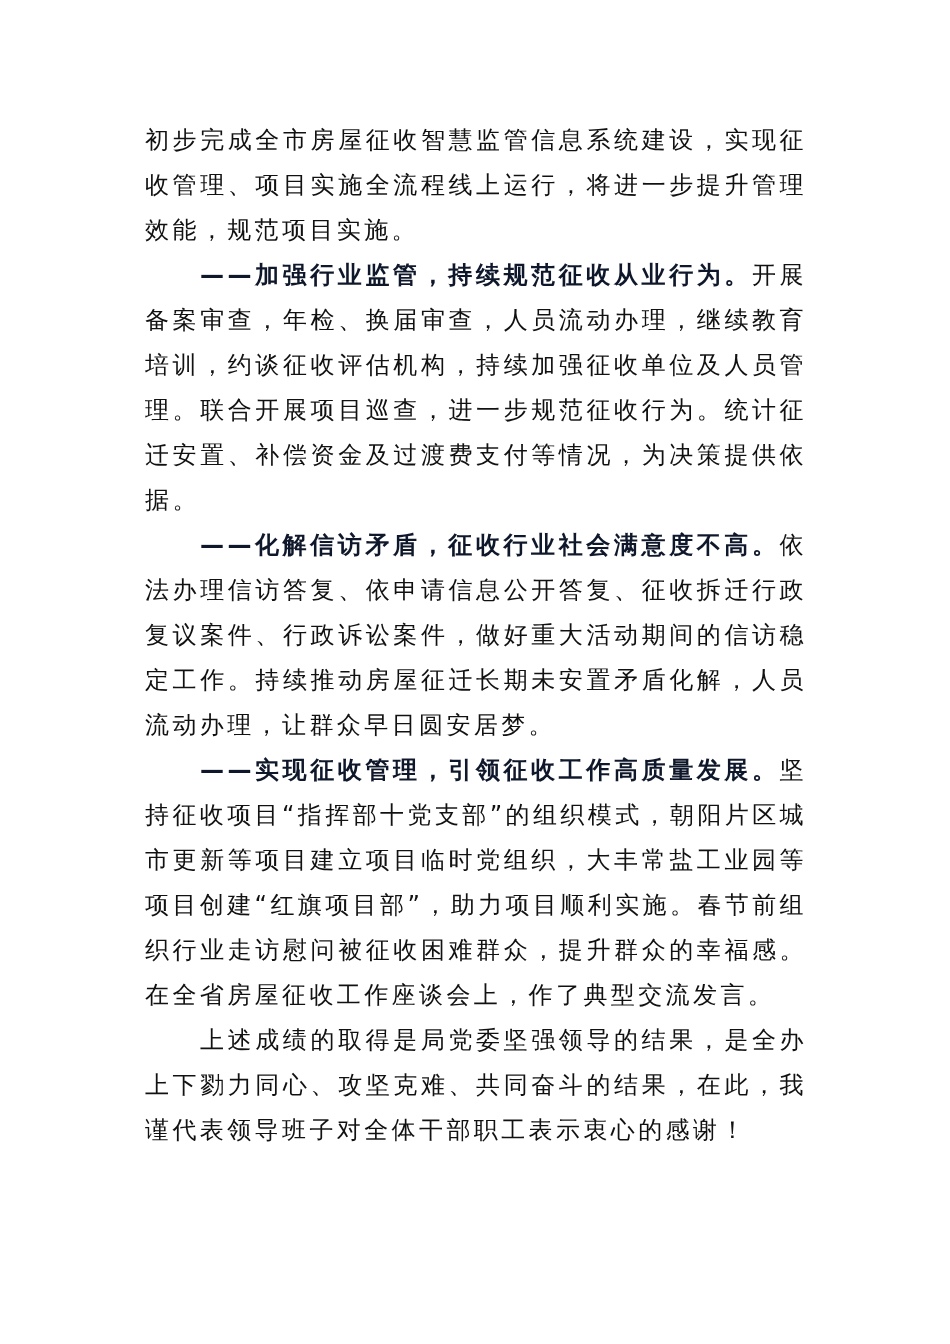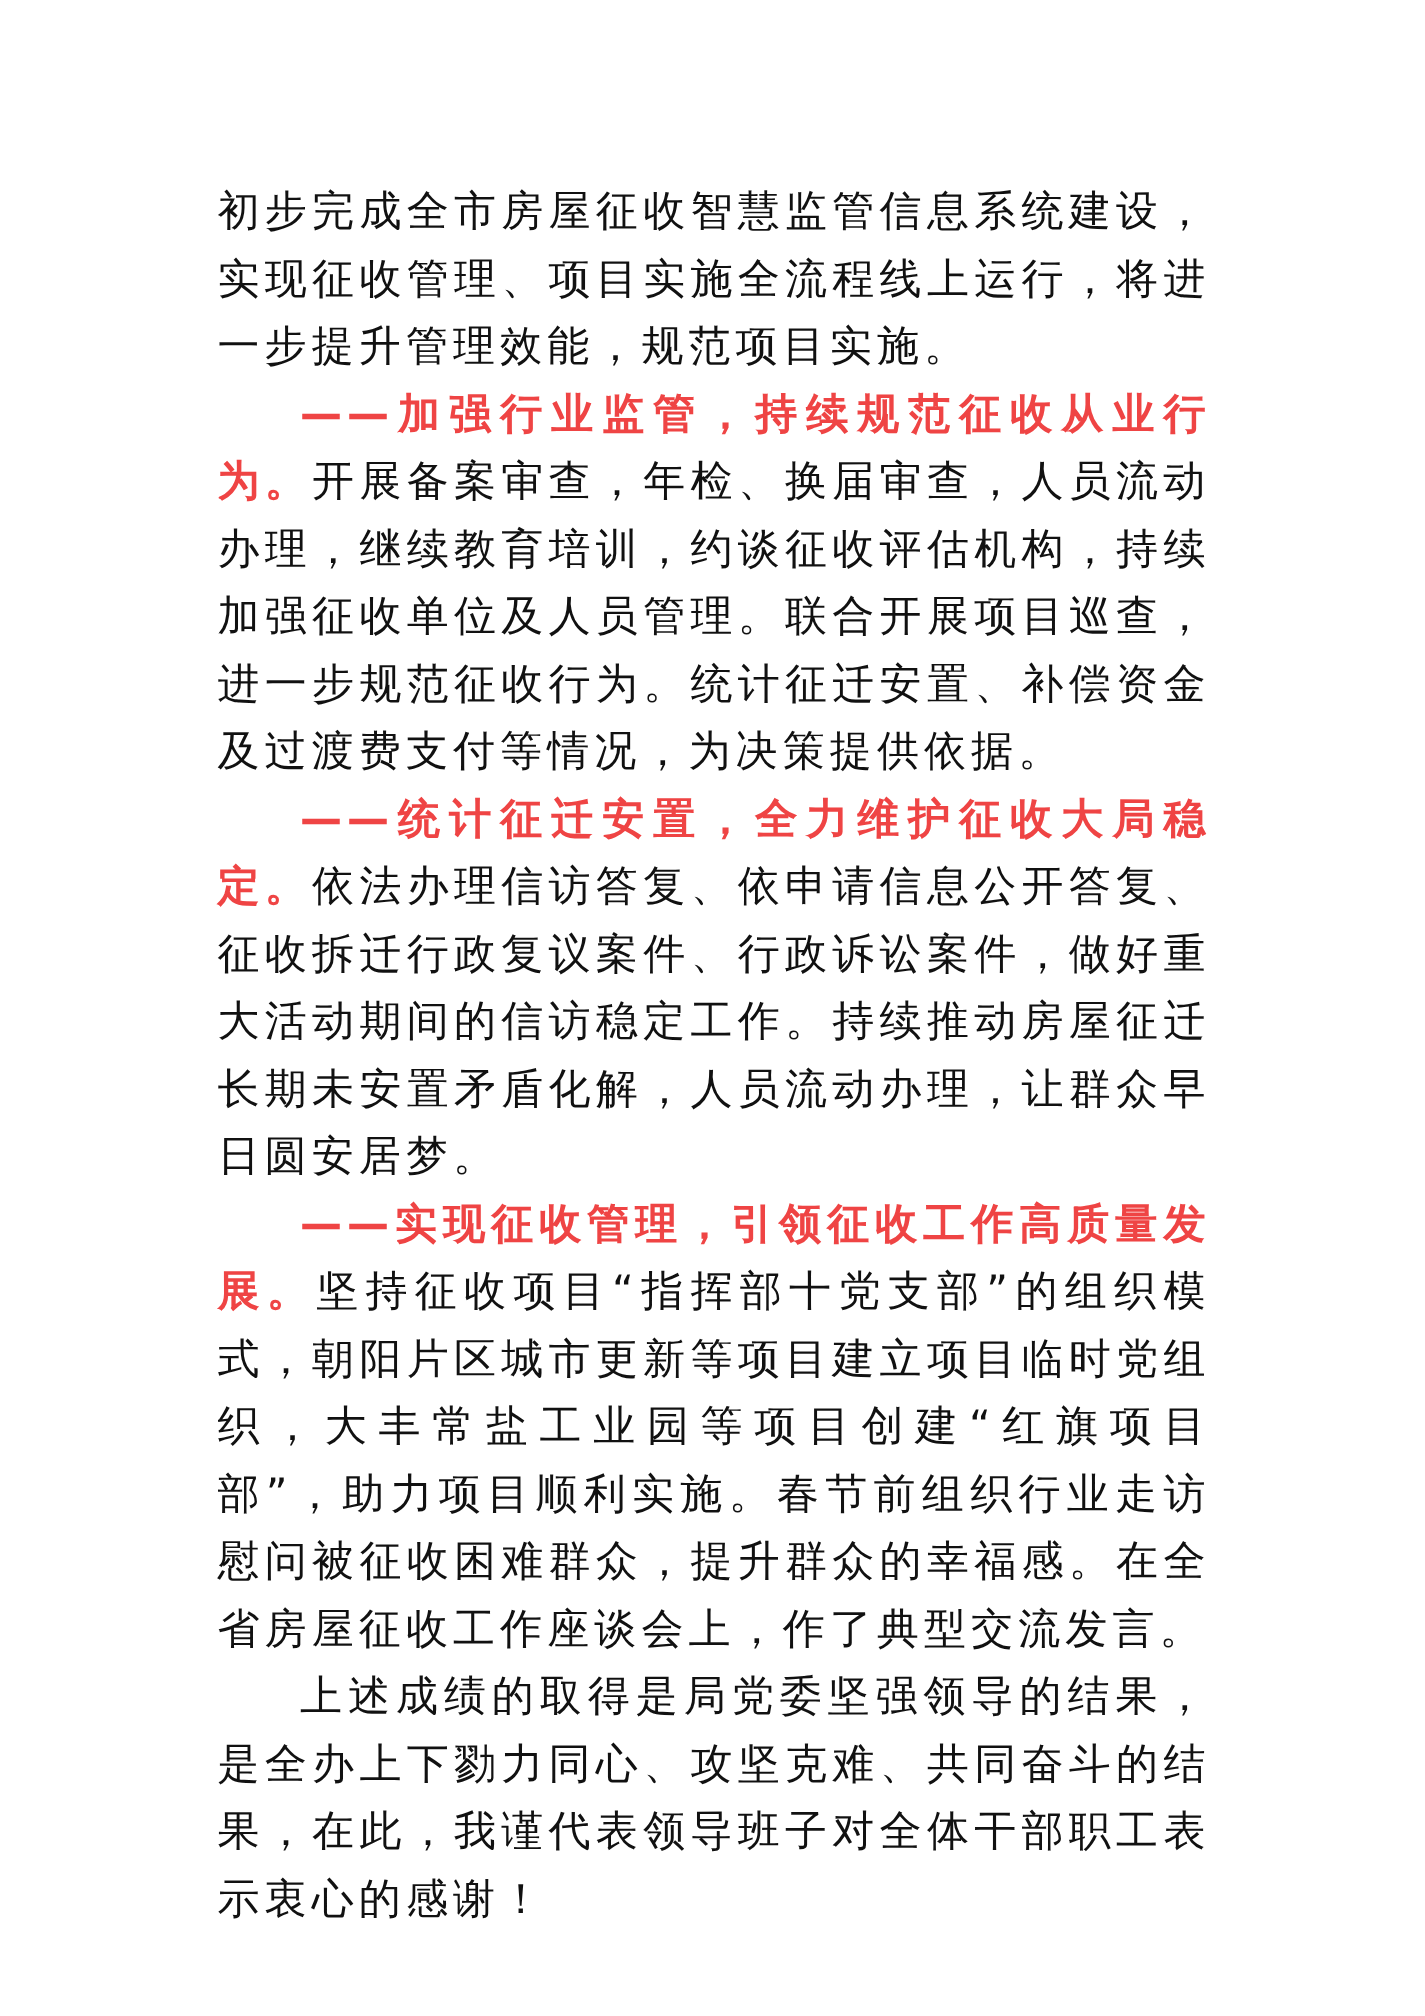--- a/index.html
+++ b/index.html
@@ -12,52 +12,52 @@
       height: 1344px;
       position: relative;
       overflow: hidden;
     }
     .page {
       position: absolute;
       left: 145px;
       top: 118px;
       width: 662px;
       font-family: "DejaVu Sans", "Liberation Sans", sans-serif;
-      font-size: 28px;
+      font-size: 24px;
       line-height: 45px;
       color: #111111;
       letter-spacing: 3.4px;
     }
     .para {
       margin: 0;
       padding: 0;
       text-align: justify;
       text-justify: inter-character;
       word-break: break-all;
     }
     .indent {
       text-indent: 55px;
     }
     .lead {
       font-weight: bold;
-      color: #ef4444;
+      color: #0f172a;
     }
   </style>
 </head>
 <body>
 
 <div class="page">
   <p class="para">
     <span>初步完成全市房屋征收智慧监管信息系统建设，实现征收管理、项目实施全流程线上运行，将进一步提升管理效能，规范项目实施。</span>
   </p>
   <p class="para indent">
     <span class="lead">——加强行业监管，持续规范征收从业行为。</span><span>开展备案审查，年检、换届审查，人员流动办理，继续教育培训，约谈征收评估机构，持续加强征收单位及人员管理。联合开展项目巡查，进一步规范征收行为。统计征迁安置、补偿资金及过渡费支付等情况，为决策提供依据。</span>
   </p>
   <p class="para indent">
-    <span class="lead">——统计征迁安置，全力维护征收大局稳定。</span><span>依法办理信访答复、依申请信息公开答复、征收拆迁行政复议案件、行政诉讼案件，做好重大活动期间的信访稳定工作。持续推动房屋征迁长期未安置矛盾化解，人员流动办理，让群众早日圆安居梦。</span>
+    <span class="lead">——化解信访矛盾，征收行业社会满意度不高。</span><span>依法办理信访答复、依申请信息公开答复、征收拆迁行政复议案件、行政诉讼案件，做好重大活动期间的信访稳定工作。持续推动房屋征迁长期未安置矛盾化解，人员流动办理，让群众早日圆安居梦。</span>
   </p>
   <p class="para indent">
     <span class="lead">——实现征收管理，引领征收工作高质量发展。</span><span>坚持征收项目“指挥部十党支部”的组织模式，朝阳片区城市更新等项目建立项目临时党组织，大丰常盐工业园等项目创建“红旗项目部”，助力项目顺利实施。春节前组织行业走访慰问被征收困难群众，提升群众的幸福感。在全省房屋征收工作座谈会上，作了典型交流发言。</span>
   </p>
   <p class="para indent">
     <span>上述成绩的取得是局党委坚强领导的结果，是全办上下勠力同心、攻坚克难、共同奋斗的结果，在此，我谨代表领导班子对全体干部职工表示衷心的感谢！</span>
   </p>
 </div>
 
 </body></html>

